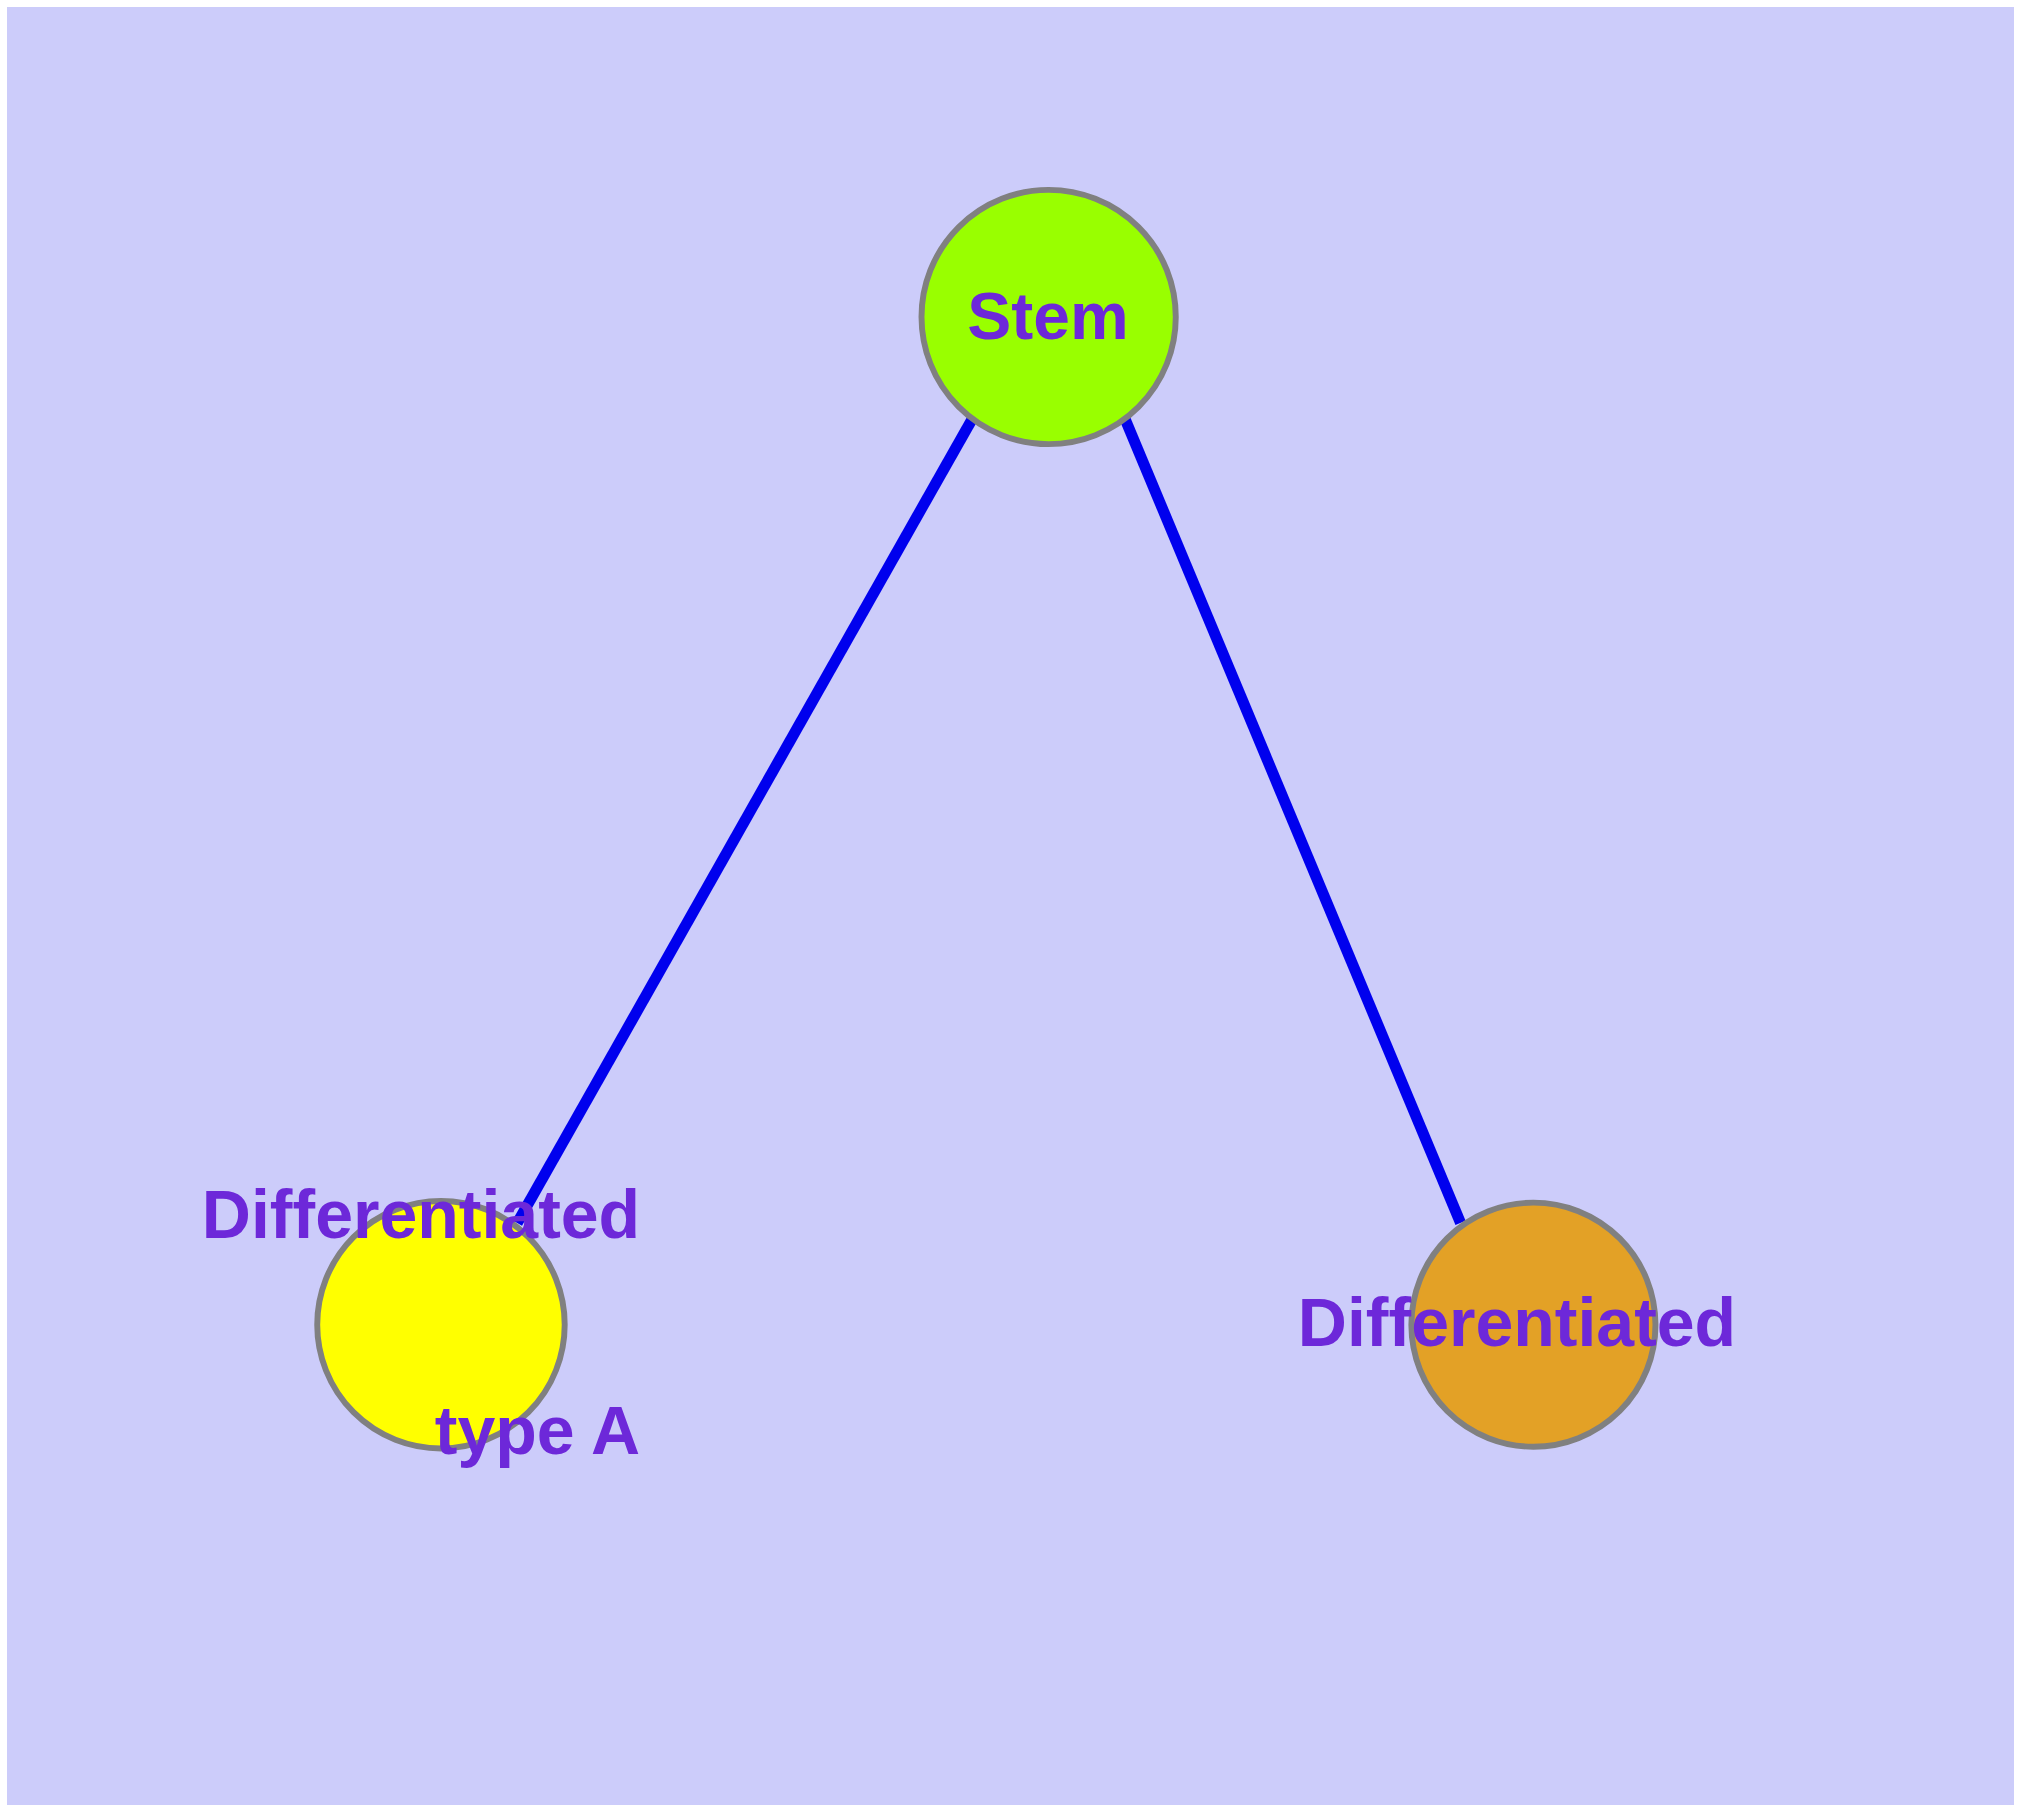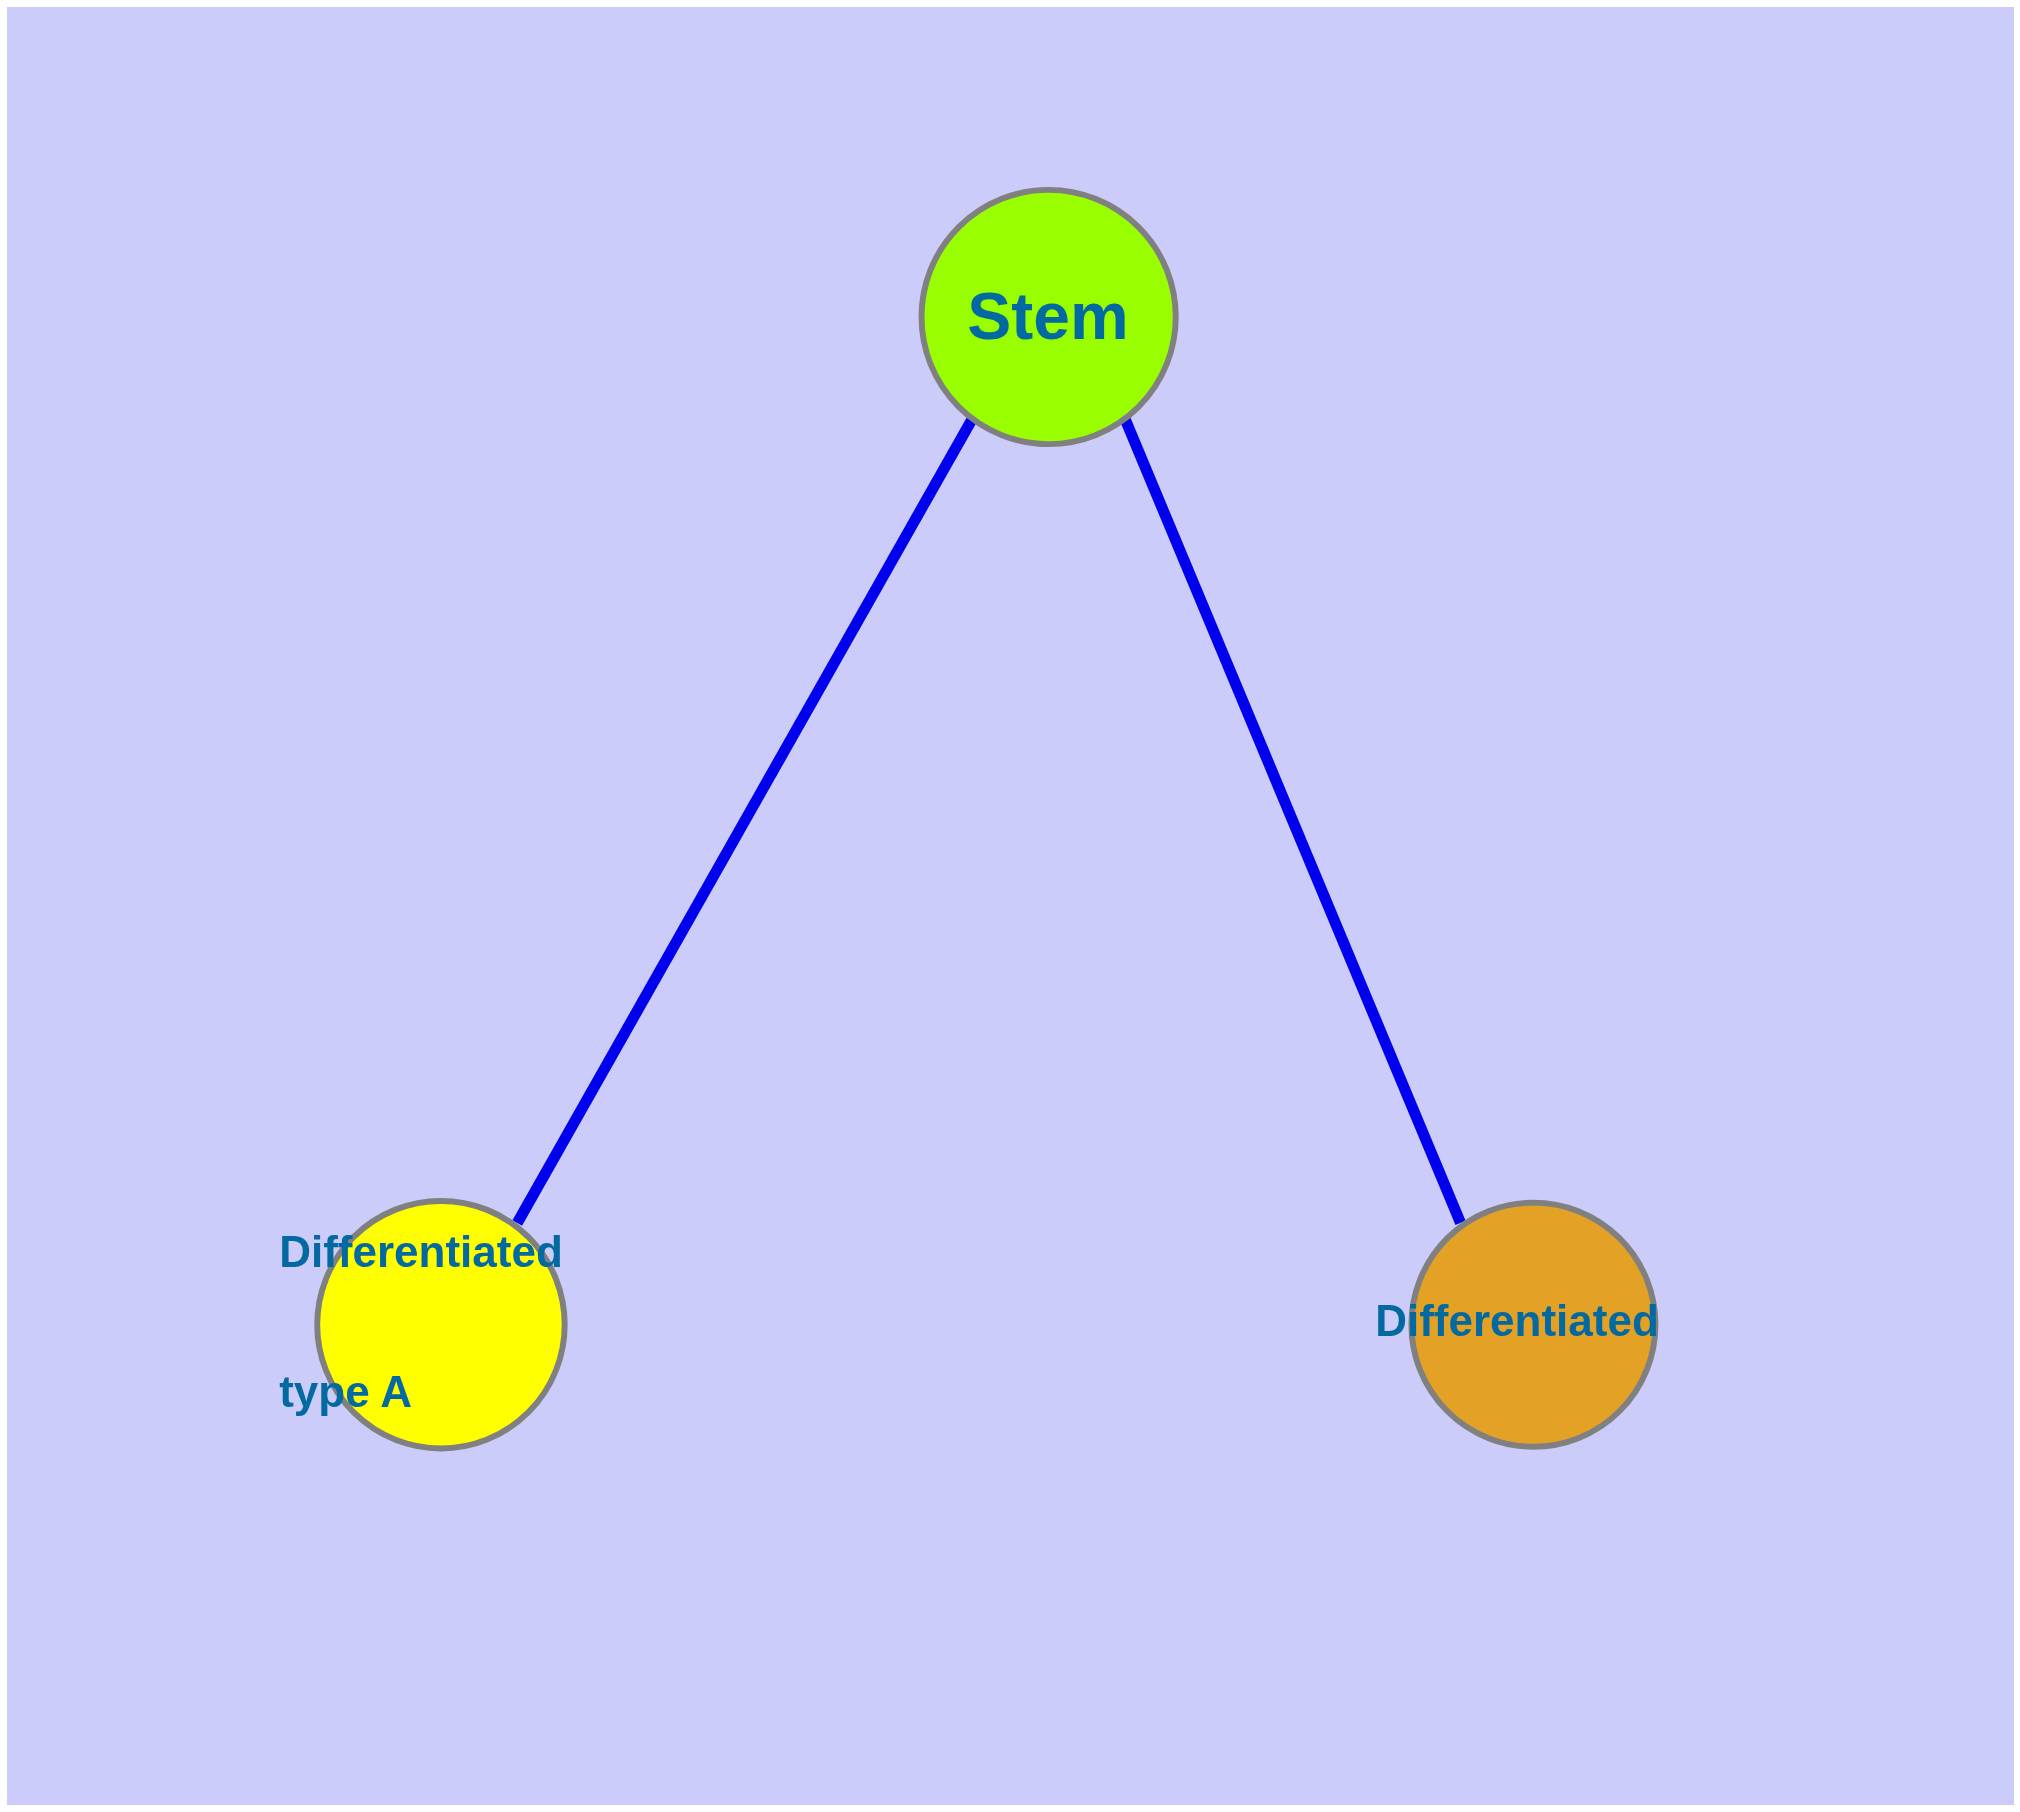--- a/index.html
+++ b/index.html
@@ -26,36 +26,36 @@
   #graph-svg {
     position: absolute;
     left: 0;
     top: 0;
     width: 2021px;
     height: 1812px;
     display: block;
   }
   .node-label {
     position: absolute;
-    text-align: left;
-    color: #0369a1;
+    text-align: right;
+    color: #6d28d9;
     font-weight: bold;
     line-height: 1.06;
     white-space: pre;
     pointer-events: none;
     -webkit-font-smoothing: antialiased;
   }
   .node-label.stem {
     font-size: 66px;
     left: 1048px;
     top: 317px;
     transform: translate(-50%, -50%);
   }
   .node-label.leaf {
-    font-size: 44px;
+    font-size: 68px;
   }
   .node-label.leaf-a {
     left: 421px;
     top: 1322px;
     transform: translate(-50%, -50%);
   }
   .node-label.leaf-b {
     left: 1517px;
     top: 1322px;
     transform: translate(-50%, -50%);

